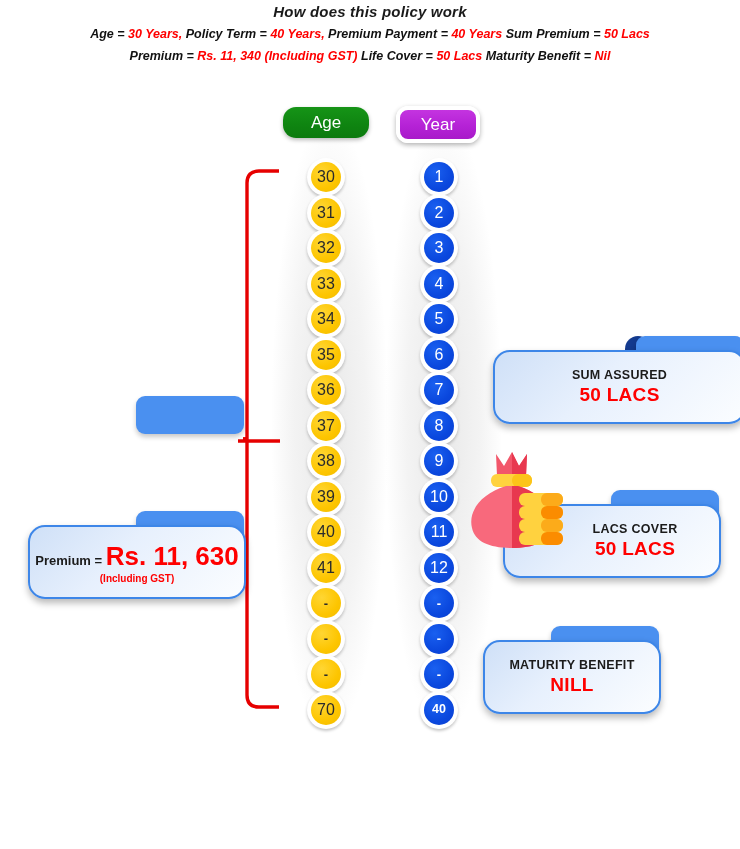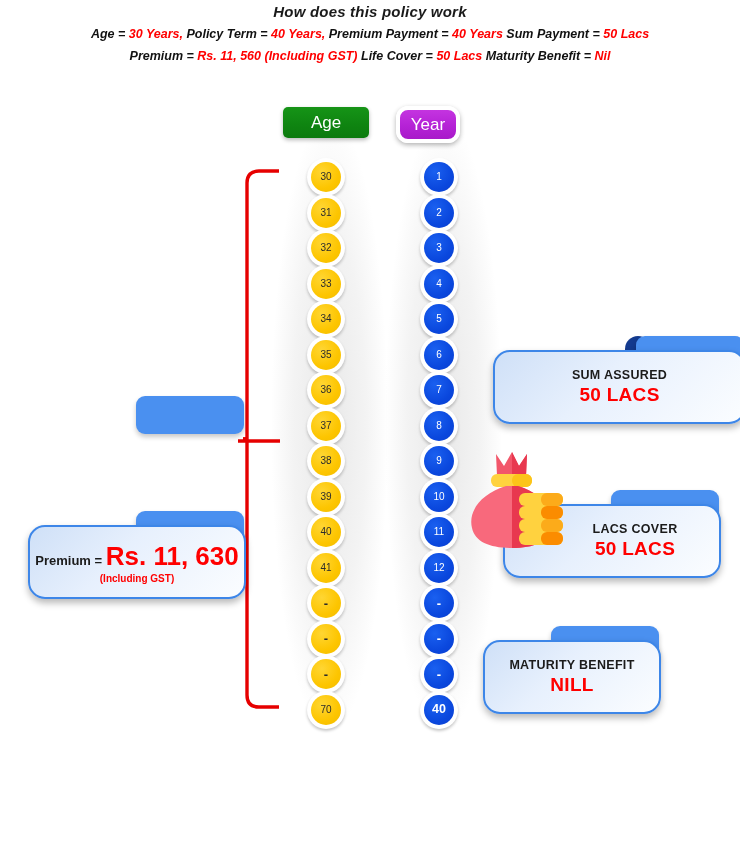--- a/index.html
+++ b/index.html
@@ -37,35 +37,35 @@
     color: #111111;
     margin-top: 7px;
     white-space: nowrap;
   }
   .subline.second { margin-top: 8px; }
   .red { color: #ff0000; }
 
   
   .pill {
     position: absolute;
-    border-radius: 5px;
+    border-radius: 13px;
     color: #ffffff;
     font-size: 17px;
     text-align: center;
     line-height: 31px;
     height: 31px;
     box-sizing: border-box;
   }
   #pill-age {
     left: 283px; top: 107px; width: 86px;
     background: linear-gradient(180deg, #169417 0%, #0f8511 55%, #0c7a0e 100%);
     box-shadow: 0 2px 4px rgba(0,0,0,0.28);
   }
   #pill-year {
-    left: 396px; top: 106px; width: 64px;
+    left: 396px; top: 106px; width: 84px;
     background: linear-gradient(180deg, #c434e0 0%, #b522d6 55%, #a81ac9 100%);
     border: 4px solid #ffffff;
     height: 37px;
     line-height: 29px;
     border-radius: 12px;
     box-shadow: 0 2px 5px rgba(0,0,0,0.3);
   }
 
   
   .col-backdrop {
@@ -97,21 +97,21 @@
   .node + .node { margin-top: -2.5px; }
 
   .node .disc {
     position: absolute;
     left: 4px; top: 4px;
     width: 30px; height: 30px;
     border-radius: 50%;
     display: flex;
     align-items: center;
     justify-content: center;
-    font-size: 10px;
+    font-size: 16px;
     line-height: 1;
   }
   .node.age .disc {
     background: radial-gradient(circle at 36% 32%, #ffd633 0%, #fdc500 60%, #f1bc00 100%);
     color: #2b2b2b;
   }
   .node.year .disc {
     background: radial-gradient(circle at 36% 32%, #1a60f0 0%, #0a47dd 62%, #0a3fd0 100%);
     color: #ffffff;
   }
@@ -224,24 +224,24 @@
     width: 100px;
     height: 106px;
   }
 </style>
 </head>
 <body>
 
 <div id="header">
   <div id="title">How does this policy work</div>
   <div class="subline">
-    <span>Age = </span><span class="red">30 Years,</span><span> Policy Term = </span><span class="red">40 Years,</span><span> Premium Payment = </span><span class="red">40 Years</span><span> Sum Payment = </span><span class="red">50 Lacs</span>
+    <span>Age = </span><span class="red">30 Years,</span><span> Policy Term = </span><span class="red">40 Years,</span><span> Premium Payment = </span><span class="red">40 Years</span><span> Sum Premium = </span><span class="red">50 Lacs</span>
   </div>
   <div class="subline second">
-    <span>Premium = </span><span class="red">Rs. 11, 560 (Including GST)</span><span> Life Cover = </span><span class="red">50 Lacs</span><span> Maturity Benefit = </span><span class="red">Nil</span>
+    <span>Premium = </span><span class="red">Rs. 11, 340 (Including GST)</span><span> Life Cover = </span><span class="red">50 Lacs</span><span> Maturity Benefit = </span><span class="red">Nil</span>
   </div>
 </div>
 
 <div class="col-backdrop" id="backdrop-age"></div>
 <div class="col-backdrop" id="backdrop-year"></div>
 
 <div class="pill" id="pill-age">Age</div>
 <div class="pill" id="pill-year">Year</div>
 
 <svg id="bracket" viewBox="0 0 36 542">

